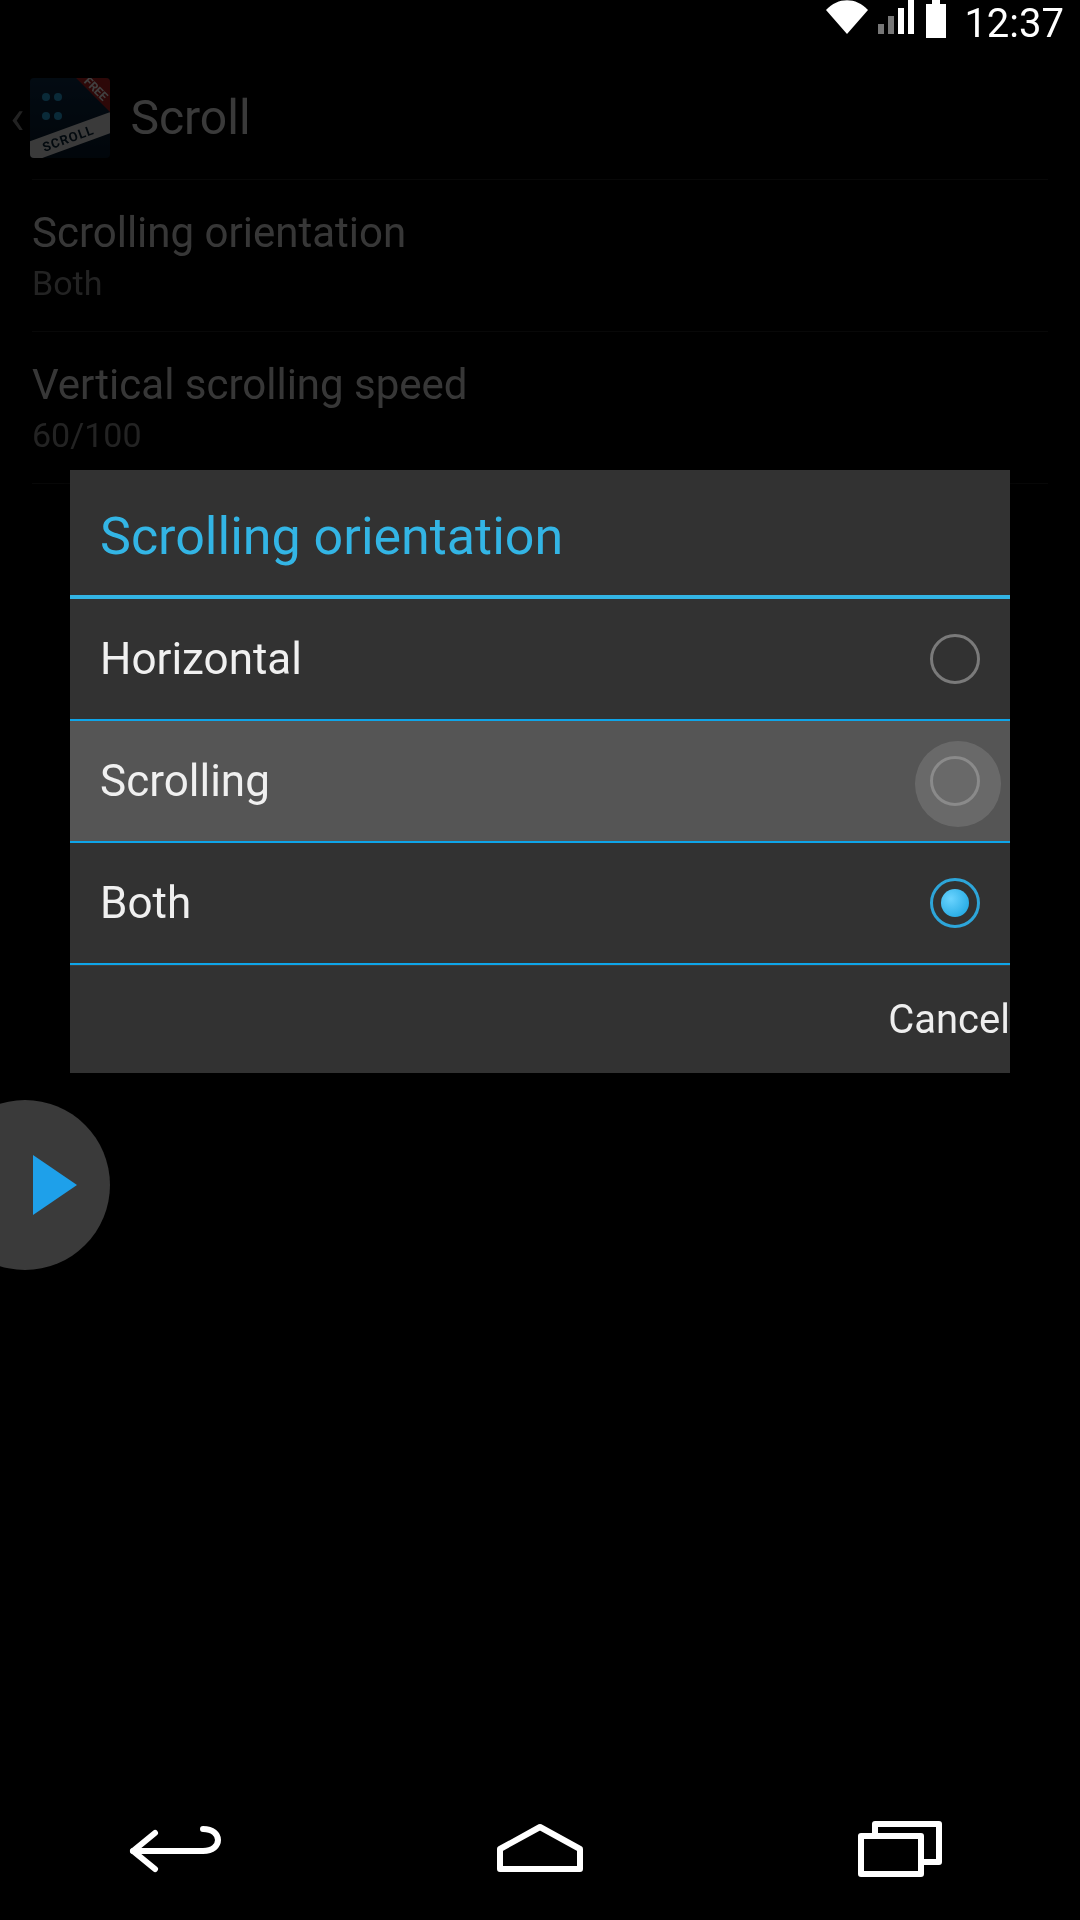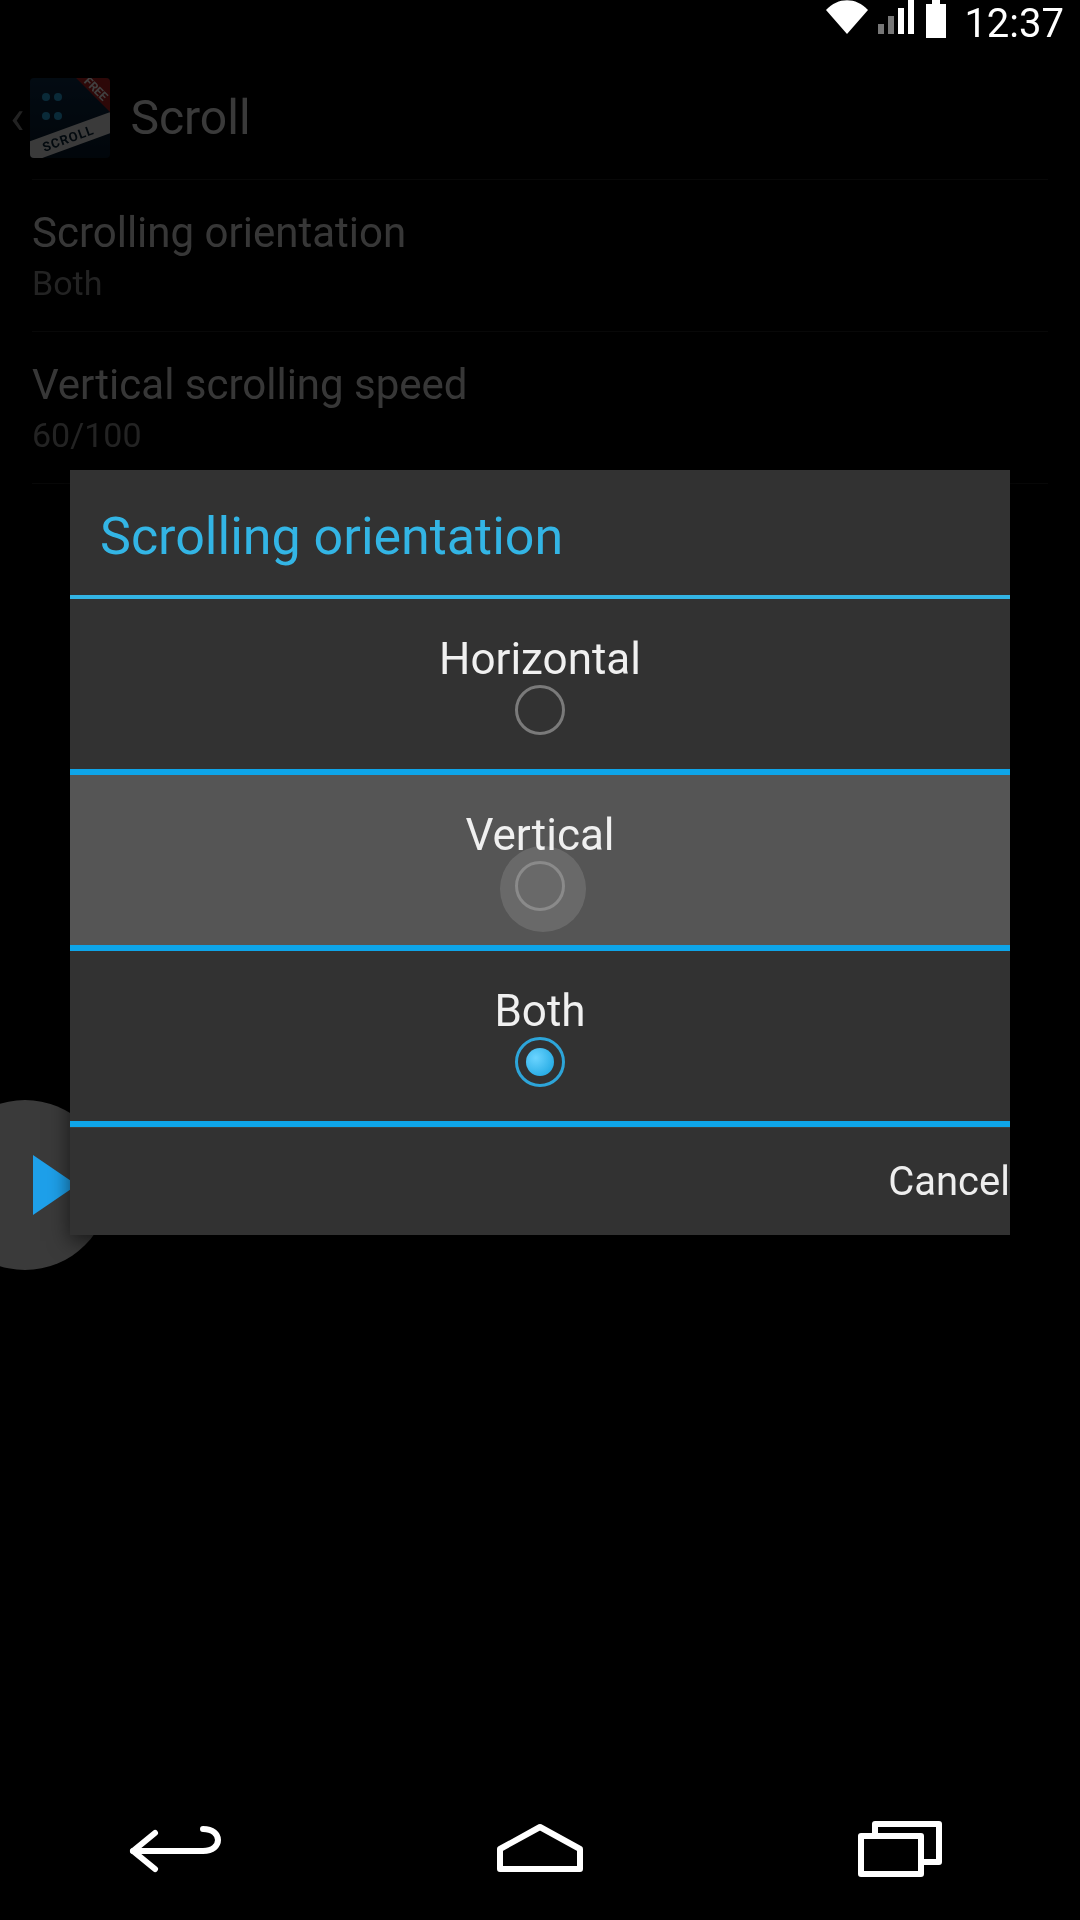--- a/index.html
+++ b/index.html
@@ -147,22 +147,21 @@
   }
   .dialog-divider {
     height: 4px;
     background: #33b5e5;
   }
   .option-row {
     display: flex;
     align-items: center;
     justify-content: space-between;
     padding: 34px 30px;
-    border-bottom: 6px solid #0ea5e9;
-    flex-direction: column;
+    border-bottom: 2px solid #0ea5e9;
   }
   .option-row.highlight {
     background: #555555;
   }
   .option-label {
     color: #f0f0f0;
     font-size: 44px;
   }
   .radio {
     width: 50px; height: 50px;
@@ -269,21 +268,21 @@
   <div class="dialog-header">
     <div class="dialog-title">Scrolling orientation</div>
   </div>
   <div class="dialog-divider"></div>
 
   <div class="option-row">
     <span class="option-label">Horizontal</span>
     <span class="radio"></span>
   </div>
   <div class="option-row highlight">
-    <span class="option-label">Vertical</span>
+    <span class="option-label">Scrolling</span>
     <span class="radio pressed"></span>
   </div>
   <div class="option-row">
     <span class="option-label">Both</span>
     <span class="radio selected"></span>
   </div>
 
   <div class="dialog-footer">
     <span class="btn">Cancel</span>
   </div>

